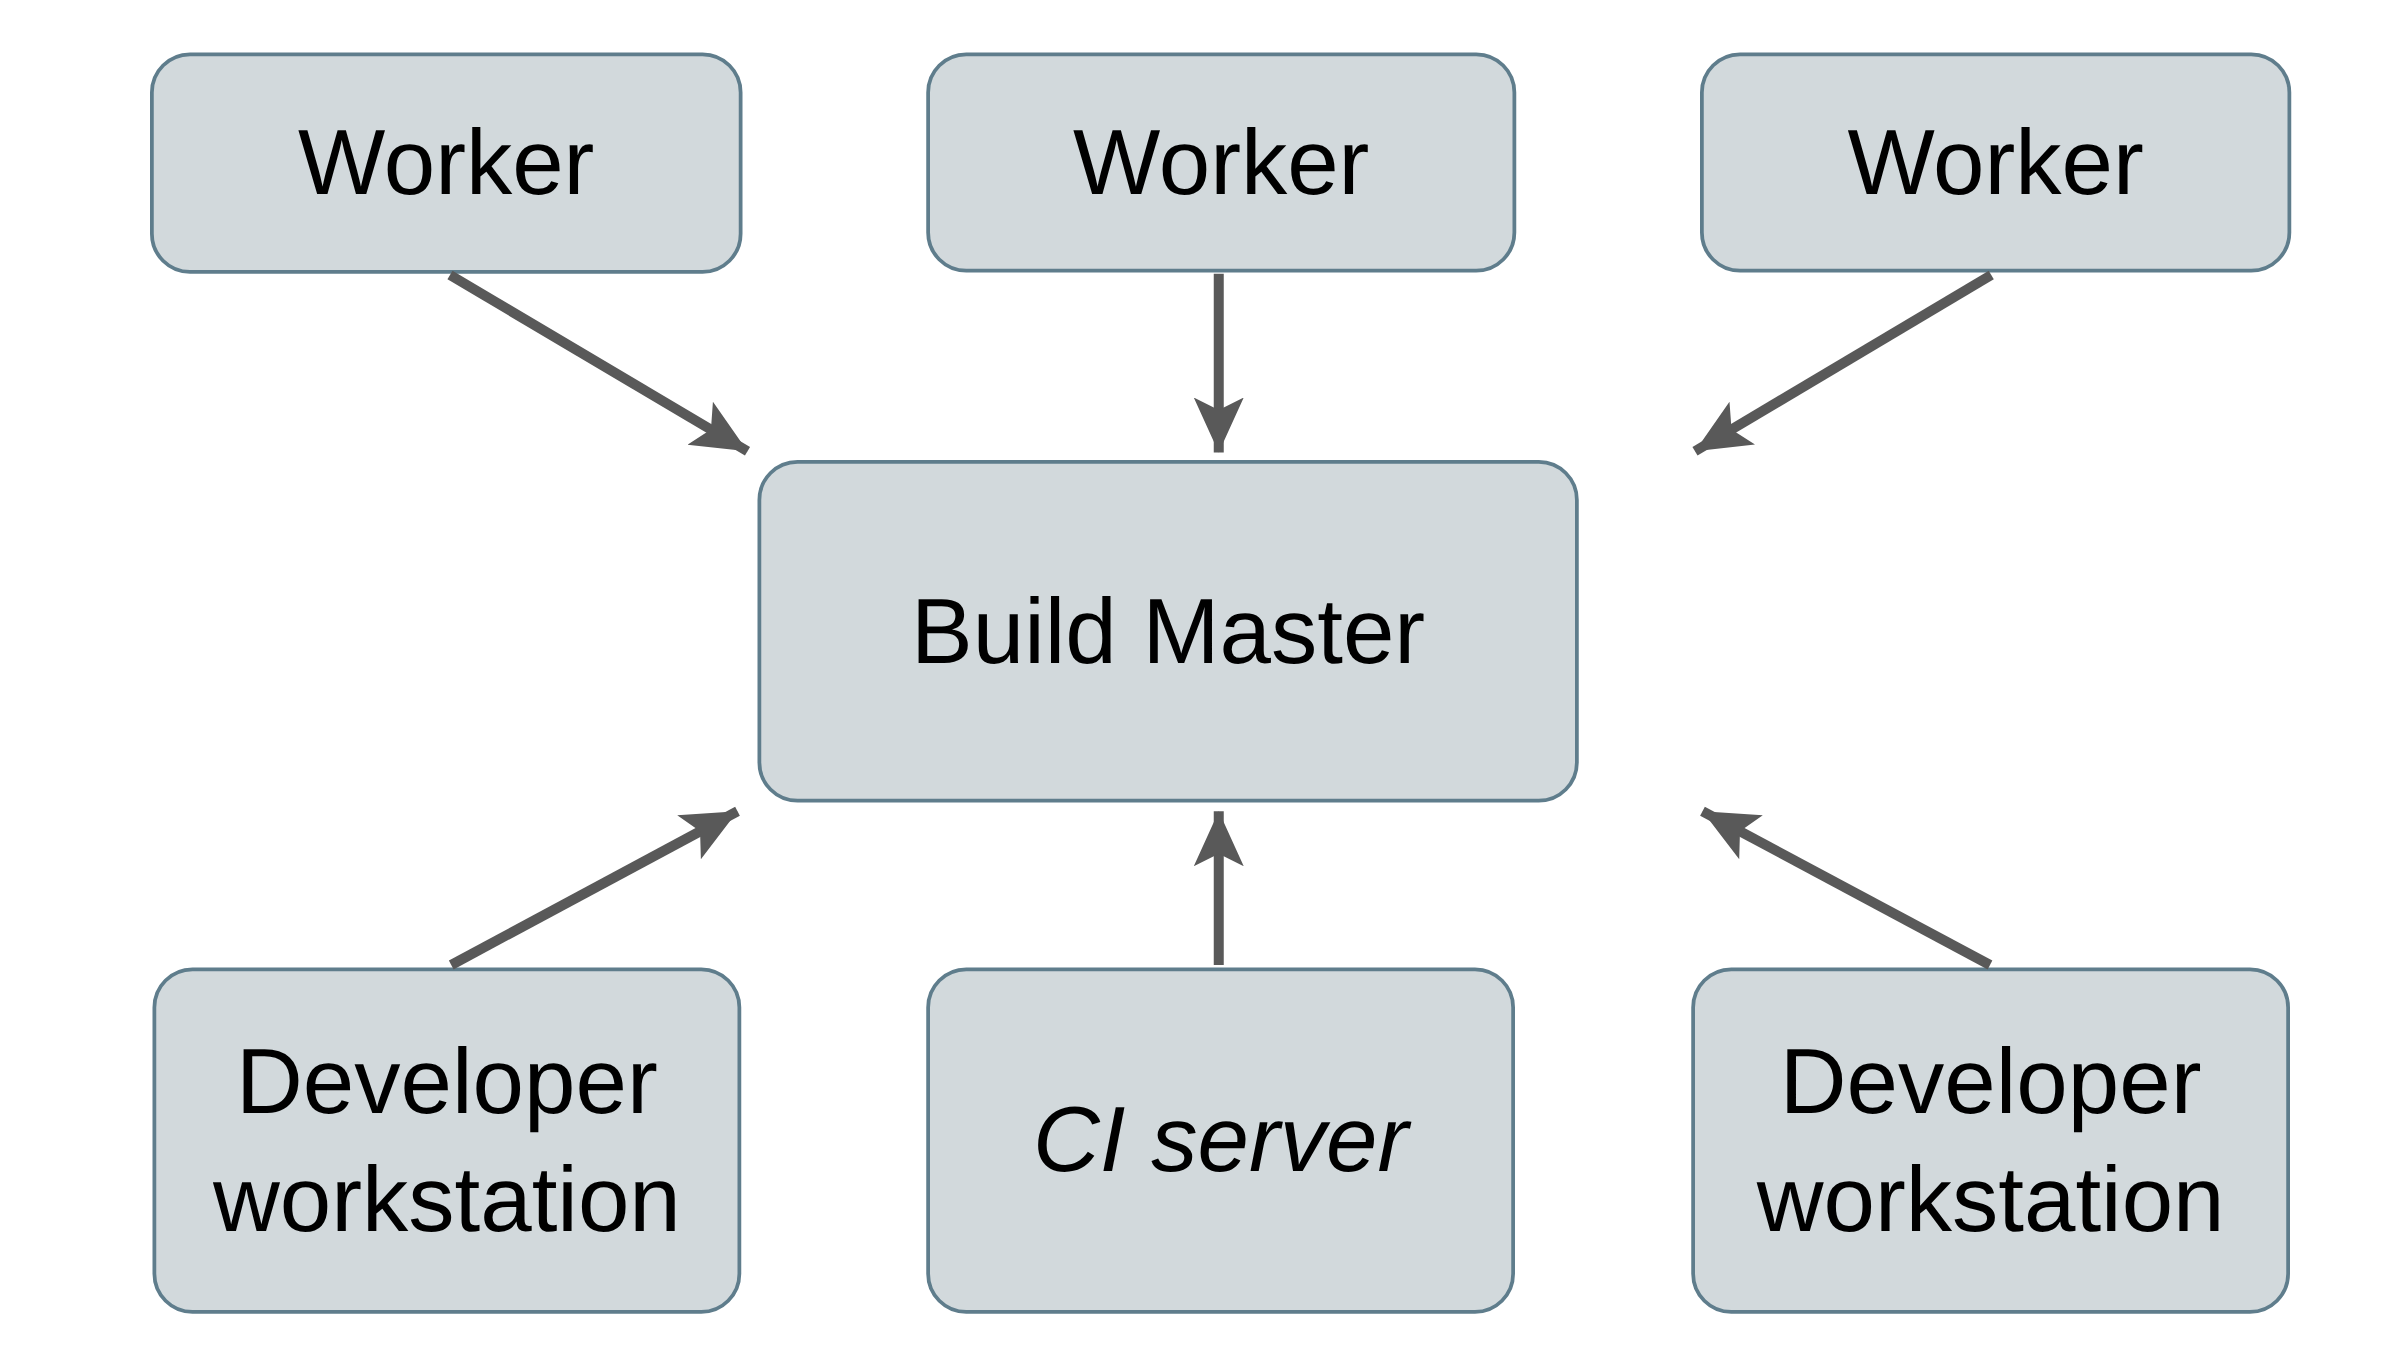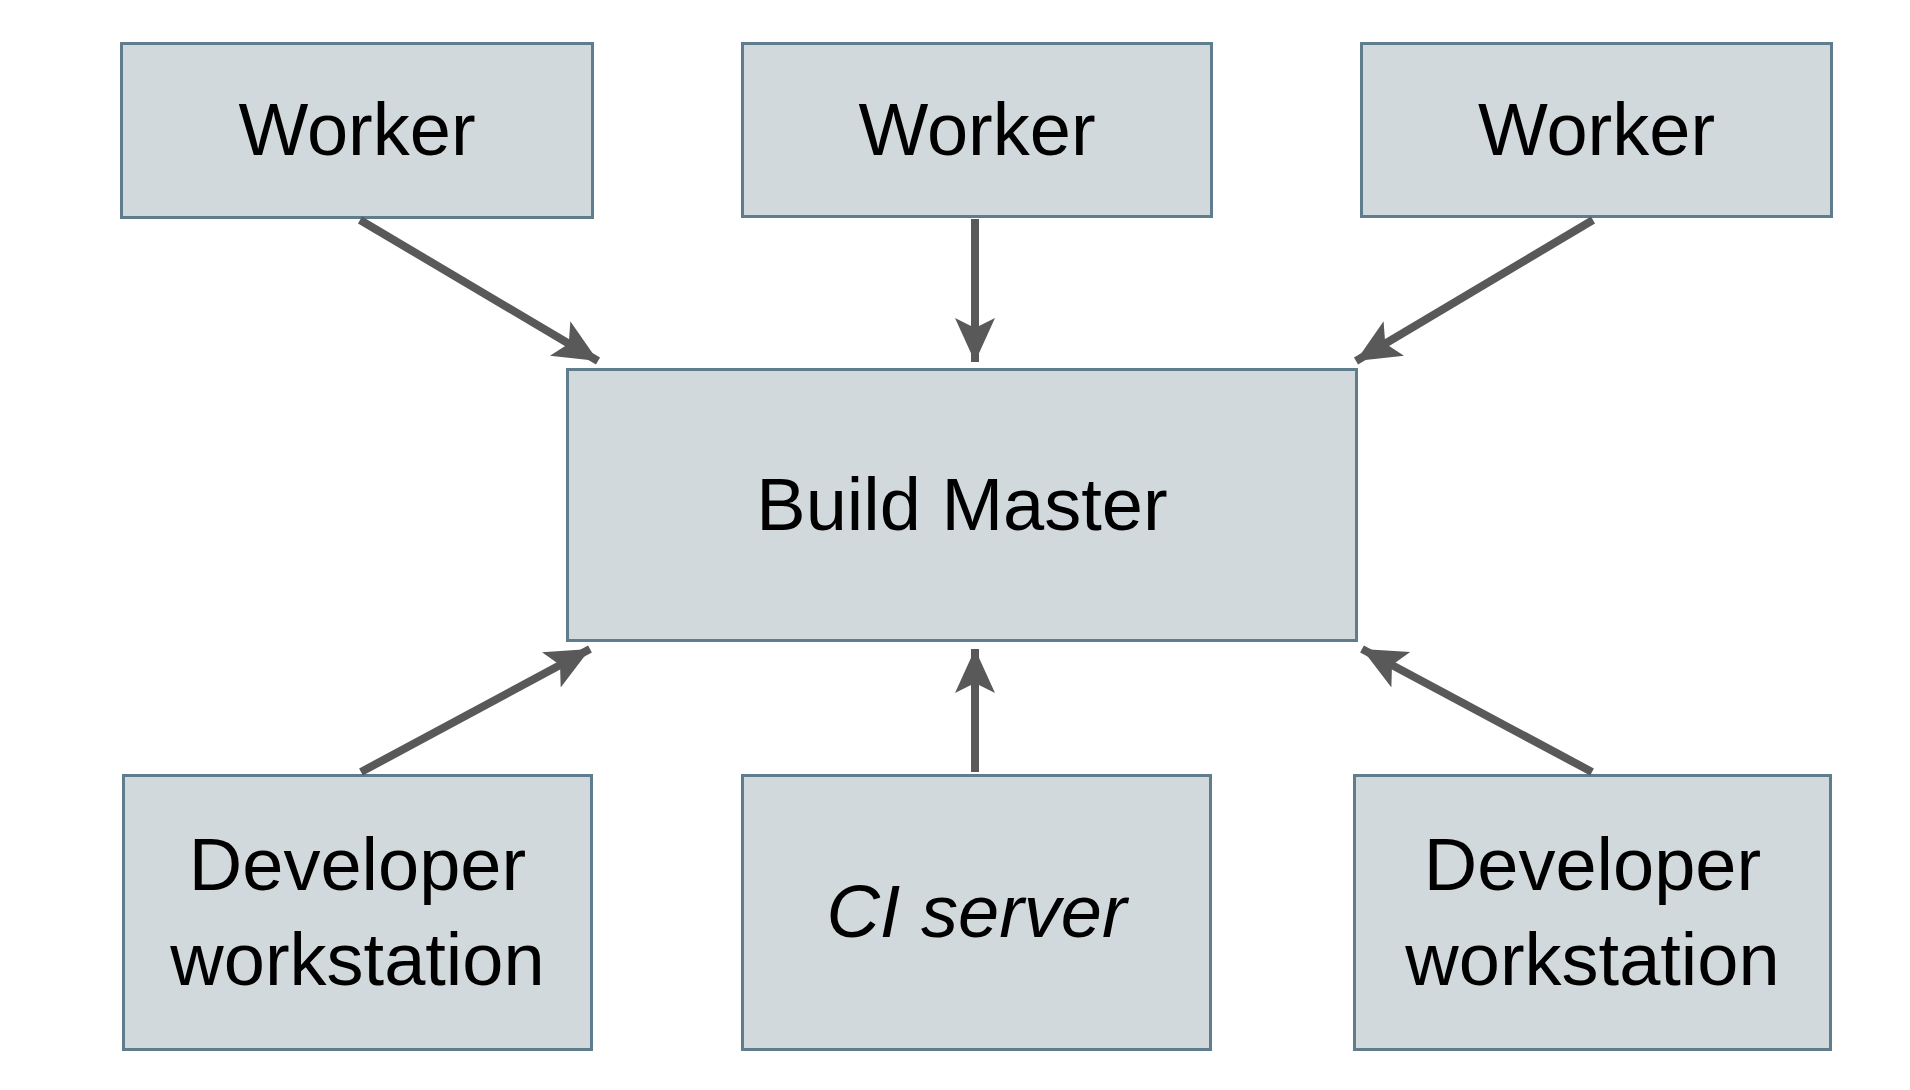--- a/index.html
+++ b/index.html
@@ -30,20 +30,21 @@
   }
   .node {
     position: absolute;
     box-sizing: border-box;
     border-style: solid;
     border-width: 3px;
     display: flex;
     align-items: center;
     justify-content: center;
     text-align: center;
+    border-radius: 32px;
   }
   .node-label {
     font-size: 74px;
     line-height: 1.28;
     font-weight: 400;
     letter-spacing: 0px;
     padding: 0 20px;
   }
 </style>
 </head>
@@ -68,21 +69,21 @@
   <div id="node-layer">
       <div class="node" style="left: 120px; top: 42px; width: 474px; height: 177px; background: rgb(210, 217, 220); border-color: rgb(95, 125, 140);">
         <div class="node-label" style="color: rgb(0, 0, 0);">Worker</div>
       </div>
       <div class="node" style="left: 741px; top: 42px; width: 472px; height: 176px; background: rgb(210, 217, 220); border-color: rgb(95, 125, 140);">
         <div class="node-label" style="color: rgb(0, 0, 0);">Worker</div>
       </div>
       <div class="node" style="left: 1360px; top: 42px; width: 473px; height: 176px; background: rgb(210, 217, 220); border-color: rgb(95, 125, 140);">
         <div class="node-label" style="color: rgb(0, 0, 0);">Worker</div>
       </div>
-      <div class="node" style="left: 566px; top: 368px; width: 792px; height: 274px; background: rgb(210, 217, 220); border-color: rgb(95, 125, 140);">
+      <div class="node" style="left: 606px; top: 368px; width: 657px; height: 274px; background: rgb(210, 217, 220); border-color: rgb(95, 125, 140);">
         <div class="node-label" style="color: rgb(0, 0, 0);">Build Master</div>
       </div>
       <div class="node" style="left: 122px; top: 774px; width: 471px; height: 277px; background: rgb(210, 217, 220); border-color: rgb(95, 125, 140);">
         <div class="node-label" style="color: rgb(0, 0, 0);">Developer workstation</div>
       </div>
       <div class="node" style="left: 741px; top: 774px; width: 471px; height: 277px; background: rgb(210, 217, 220); border-color: rgb(95, 125, 140);">
         <div class="node-label" style="color: rgb(0, 0, 0); font-style: italic;">CI server</div>
       </div>
       <div class="node" style="left: 1353px; top: 774px; width: 479px; height: 277px; background: rgb(210, 217, 220); border-color: rgb(95, 125, 140);">
         <div class="node-label" style="color: rgb(0, 0, 0);">Developer workstation</div>

